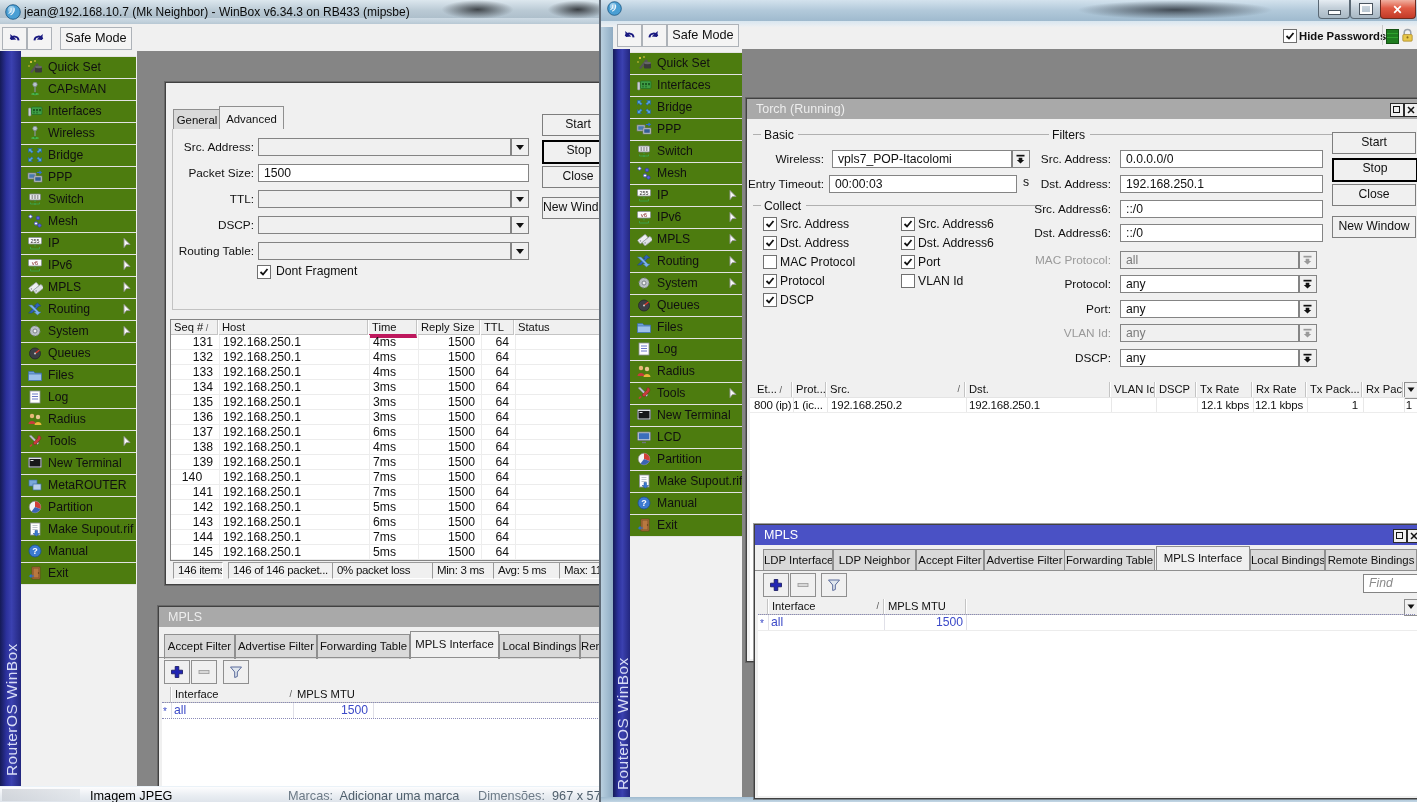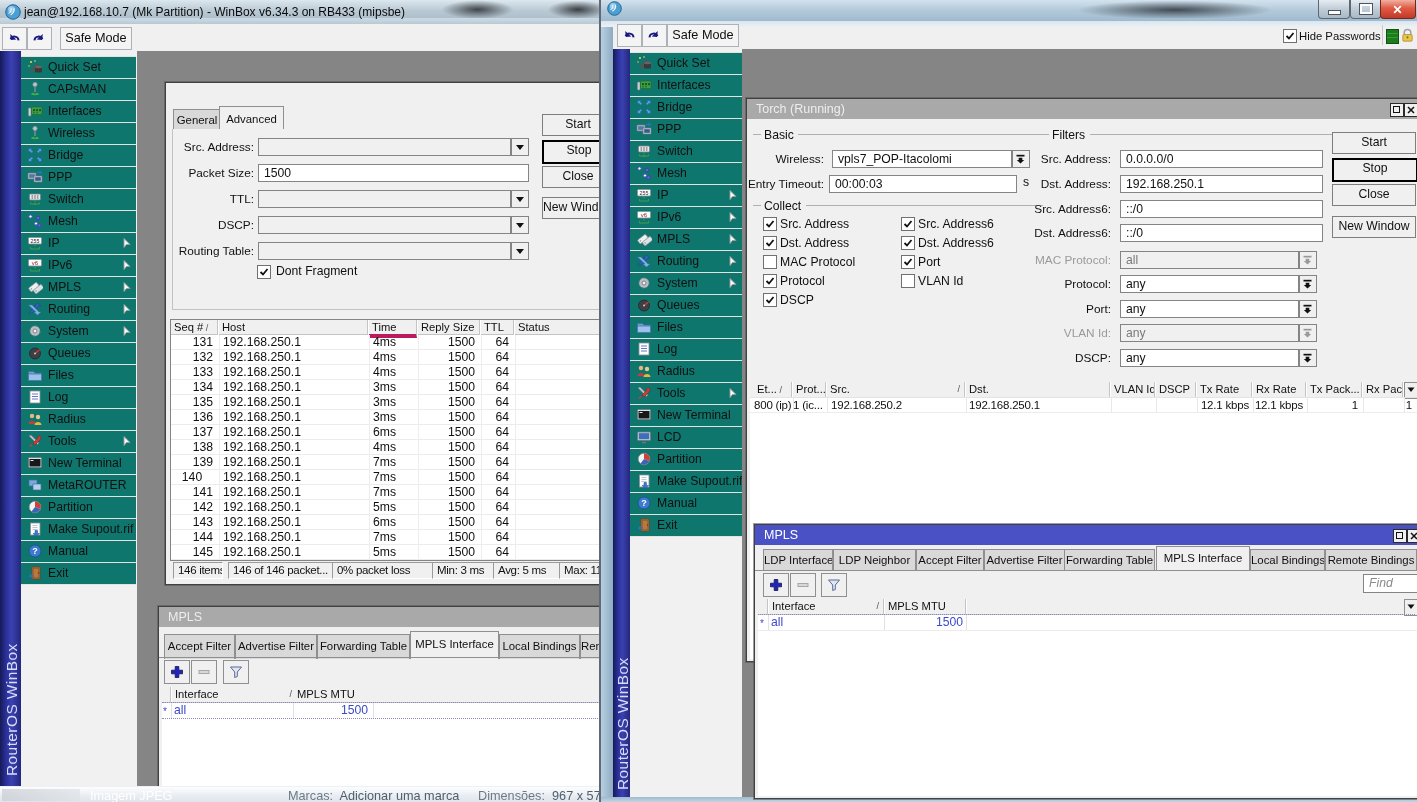--- a/index.html
+++ b/index.html
@@ -6,41 +6,41 @@
 .ab{position:absolute}
 .win{position:absolute;background:#f0f0f0;border:1px solid #414141;overflow:hidden;box-shadow:0 0 0 1px rgba(80,80,80,.55)}
 .ttl{position:absolute;left:0;right:0;top:0;height:20px;background:#4a51c5;color:#fff;line-height:20px;padding-left:9px;font-size:12.5px}
 .ttl.ina{background:#a9a9a9;color:#ededed}
 .btn{position:absolute;background:#f0f0f0;border:1px solid #7e7e7e;text-align:center;white-space:nowrap;overflow:hidden}
 .btn.fo{border:2px solid #000}
 .fld{position:absolute;background:#fff;border:1px solid #848484;line-height:16px;padding-left:5px;overflow:hidden;white-space:nowrap}
 .fld.gr{background:#f0f0f0}
 .tab{position:absolute;background:#f0f0f0;border:1px solid #8f8f8f;border-bottom:none;text-align:center;white-space:nowrap;overflow:hidden;font-size:11.4px}
 .tab.us{background:#d9d9d9}
-.mi{position:absolute;left:0;height:21px;border-bottom:1px solid #e3e3e3;background:#0f766e}
+.mi{position:absolute;left:0;height:21px;border-bottom:1px solid #e3e3e3;background:#4d7c0f}
 .mi span{position:absolute;left:27px;top:3px;font-size:12.2px;white-space:nowrap}
 .chk{position:absolute;width:12px;height:12px;background:#fff;border:1px solid #707070}
 .chk svg{position:absolute;left:-1px;top:-1px}
 .hd{position:absolute;background:#f0f0f0;border-right:1px solid #c4c4c4;line-height:15px;padding-left:3px;overflow:hidden;white-space:nowrap;font-size:11.2px}
 .cell{position:absolute;line-height:15px;white-space:nowrap;overflow:hidden}
 .sbc{position:absolute;border:1px solid;border-color:#9a9a9a #fff #fff #9a9a9a;line-height:15px;padding-left:4px;overflow:hidden;white-space:nowrap;background:#f0f0f0;font-size:11.5px;letter-spacing:-.3px}
 .vtext{position:absolute;color:#d8ddf5;font-size:15.5px;letter-spacing:.4px;writing-mode:vertical-rl;transform:rotate(180deg)}
 .lb{position:absolute;line-height:18px;text-align:right;white-space:nowrap;font-size:11.8px}
 </style></head><body>
 <div id="root">
     <div class="ab" style="left:0px;top:0px;width:602px;height:24px;background:linear-gradient(180deg,#dce7ee,#b9c9d4 45%,#a8bac7 90%,#9db0be);"></div>
     <div class="ab" style="left:425px;top:0px;width:105px;height:19px;background:radial-gradient(ellipse 50px 13px at 50% 50%,rgba(42,46,50,.85),rgba(42,46,50,0) 72%);"></div>
     <div class="ab" style="left:548px;top:0px;width:54px;height:19px;background:radial-gradient(ellipse 40px 12px at 55% 50%,rgba(35,38,42,.85),rgba(35,38,42,0) 75%);"></div>
     <div class="ab" style="left:0px;top:18px;width:602px;height:6px;background:linear-gradient(180deg,rgba(230,240,248,.55),rgba(208,222,232,.5));"></div>
     <svg class="ab" style="left:5px;top:4px" width="16" height="16" viewBox="0 0 16 16">
       <circle cx="8" cy="8" r="7.3" fill="#4a9fd4" stroke="#14517e" stroke-width=".8"></circle>
       <circle cx="6.5" cy="5.5" r="3.4" fill="#a8d4ee" opacity=".85"></circle>
       <path d="M3.5 9.5c2-1 3-3.5 2.5-5.5M5.5 11c2.5-1.2 4-4 3.5-6.8" stroke="#eef6fb" stroke-width="1.1" fill="none"></path>
     </svg>
-    <div class="ab" style="left:24px;top:0px;width:540px;height:24px;line-height:24px;font-size:12px;color:#0a0a0a;white-space:nowrap;">jean@192.168.10.7 (Mk Partition) - WinBox v6.34.3 on RB433 (mipsbe)</div>
+    <div class="ab" style="left:24px;top:0px;width:540px;height:24px;line-height:24px;font-size:12px;color:#0a0a0a;white-space:nowrap;">jean@192.168.10.7 (Mk Neighbor) - WinBox v6.34.3 on RB433 (mipsbe)</div>
     <div class="ab" style="left:0px;top:24px;width:602px;height:27px;background:#f0f0f0;border-bottom:1px solid #9aa0a4;"></div>
     <div class="ab" style="left:2px;top:27px;width:23px;height:21px;background:#f4f4f4;border:1px solid #adb2b8;">
       <svg class="ab" style="left:3px;top:3px" width="16" height="16" viewBox="0 0 16 16">
         <path d="M4.6 8.2 C6.2 4.4 12 4.6 12.6 9.4" fill="none" stroke="#1a1a80" stroke-width="1.9"></path>
         <path d="M4.2 3l.7 6 5.4-.5z" fill="#1a1a80"></path>
       </svg>
     </div>
     <div class="ab" style="left:27px;top:27px;width:23px;height:21px;background:#f4f4f4;border:1px solid #adb2b8;">
       <svg class="ab" style="left:3px;top:3px" width="16" height="16" viewBox="0 0 16 16">
         <path d="M11.4 8.2 C9.8 4.4 4 4.6 3.4 9.4" fill="none" stroke="#1a1a80" stroke-width="1.9"></path>
@@ -465,21 +465,21 @@
       <div class="ab" style="left:12px;top:96px;width:1px;height:15px;background:#e0e0e8;"></div>
       <div class="ab" style="left:134px;top:96px;width:1px;height:15px;background:#e0e0e8;"></div>
       <div class="ab" style="left:214px;top:96px;width:1px;height:15px;background:#e0e0e8;"></div>
       <div class="ab" style="left:3px;top:95px;width:440px;height:15px;border-top:1px dotted #8a8ab8;border-bottom:1px dotted #8a8ab8;"></div>
       <div class="cell" style="left:4px;top:97px;width:8px;color:#3c4ac8;font-size:10px;">*</div>
       <div class="cell" style="left:15px;top:96px;width:80px;color:#3c4ac8;">all</div>
       <div class="cell" style="left:135px;top:96px;width:74px;color:#3c4ac8;text-align:right;">1500</div>
     </div>
     <div class="ab" style="left:0px;top:786px;width:602px;height:16px;background:linear-gradient(180deg,#fdfdfe,#e9edf2 55%,#dde3ea);border-top:1px solid #eaf2f8;"></div>
     <div class="ab" style="left:2px;top:789px;width:78px;height:12px;background:linear-gradient(90deg,#c8ccd2,#dfe3e8);opacity:.7;"></div>
-    <div class="ab" style="left:90px;top:789px;color:#ffffff;font-size:12.7px;">Imagem JPEG</div>
+    <div class="ab" style="left:90px;top:789px;color:#000000;font-size:12.7px;">Imagem JPEG</div>
     <div class="ab" style="left:288px;top:789px;color:#6c7a87;font-size:12.7px;">Marcas:&nbsp; <span style="color:#4e5e6b">Adicionar uma marca</span></div>
     <div class="ab" style="left:478px;top:789px;color:#6c7a87;font-size:12.7px;">Dimensões:&nbsp; <span style="color:#4e5e6b">967 x 570</span></div>
     <div class="ab" style="left:601px;top:0px;width:816px;height:21px;background:linear-gradient(180deg,#d3e2ed,#b2c9da 50%,#9fbace);"></div>
     <div class="ab" style="left:599px;top:0px;width:2px;height:802px;background:#5f6a76;"></div>
     <div class="ab" style="left:1040px;top:0px;width:270px;height:18px;background:radial-gradient(ellipse 125px 12px at 50% 55%,rgba(40,46,54,.82),rgba(40,46,54,0) 78%);"></div>
     <div class="ab" style="left:601px;top:21px;width:816px;height:6px;background:linear-gradient(180deg,#d8e6f0,#eef0f2);"></div>
     <div class="ab" style="left:601px;top:27px;width:12px;height:770px;background:linear-gradient(90deg,#b9cfdf,#9fbacf 60%,#8fabc2);"></div>
     <div class="ab" style="left:601px;top:797px;width:816px;height:5px;background:linear-gradient(180deg,#9fbacf,#c2d6e4);"></div>
     <svg class="ab" style="left:607px;top:1px" width="15" height="15" viewBox="0 0 16 16">
       <circle cx="8" cy="8" r="7.3" fill="#4a9fd4" stroke="#14517e" stroke-width=".8"></circle>
@@ -511,21 +511,21 @@
       </svg>
     </div>
     <div class="ab" style="left:667px;top:24px;width:70px;height:21px;background:#f4f4f4;border:1px solid #adb2b8;">
       <div class="ab" style="left:0;width:70px;top:3px;text-align:center;font-size:12.7px">Safe Mode</div>
     </div>
     <div class="chk ab" style="left:1283px;top:29px;">
       <svg width="14" height="14" viewBox="0 0 14 14">
         <path d="M3.5 7 L6 9.5 L10.5 4" fill="none" stroke="#111" stroke-width="1.8"></path>
       </svg>
     </div>
-    <div class="ab" style="left:1299px;top:30px;font-size:11.3px;">Hide Passwords</div>
+    <div class="ab" style="left:1299px;top:30px;font-size:11.3px;font-weight:bold;">Hide Passwords</div>
     <div class="ab" style="left:1382px;top:25px;width:1px;height:20px;background:#c8c8c8;"></div>
     <div class="ab" style="left:1386px;top:29px;width:11px;height:13px;background:#1e7c1e;border:1px solid #145214;">
       <div class="ab" style="left:0;top:3px;width:11px;height:1px;background:#2ea32e"></div>
       <div class="ab" style="left:0;top:7px;width:11px;height:1px;background:#2ea32e"></div>
     </div>
     <svg class="ab" style="left:1400px;top:28px" width="15" height="15" viewBox="0 0 16 16">
       <path d="M4.5 7V5a3.5 3.5 0 0 1 7 0v2" fill="none" stroke="#9aa2aa" stroke-width="1.6"></path>
       <rect x="3" y="7" width="10" height="7" rx="1" fill="#e8c84a" stroke="#a8862a" stroke-width=".8"></rect>
       <circle cx="8" cy="10" r="1.1" fill="#8a6a1a"></circle>
     </svg>

